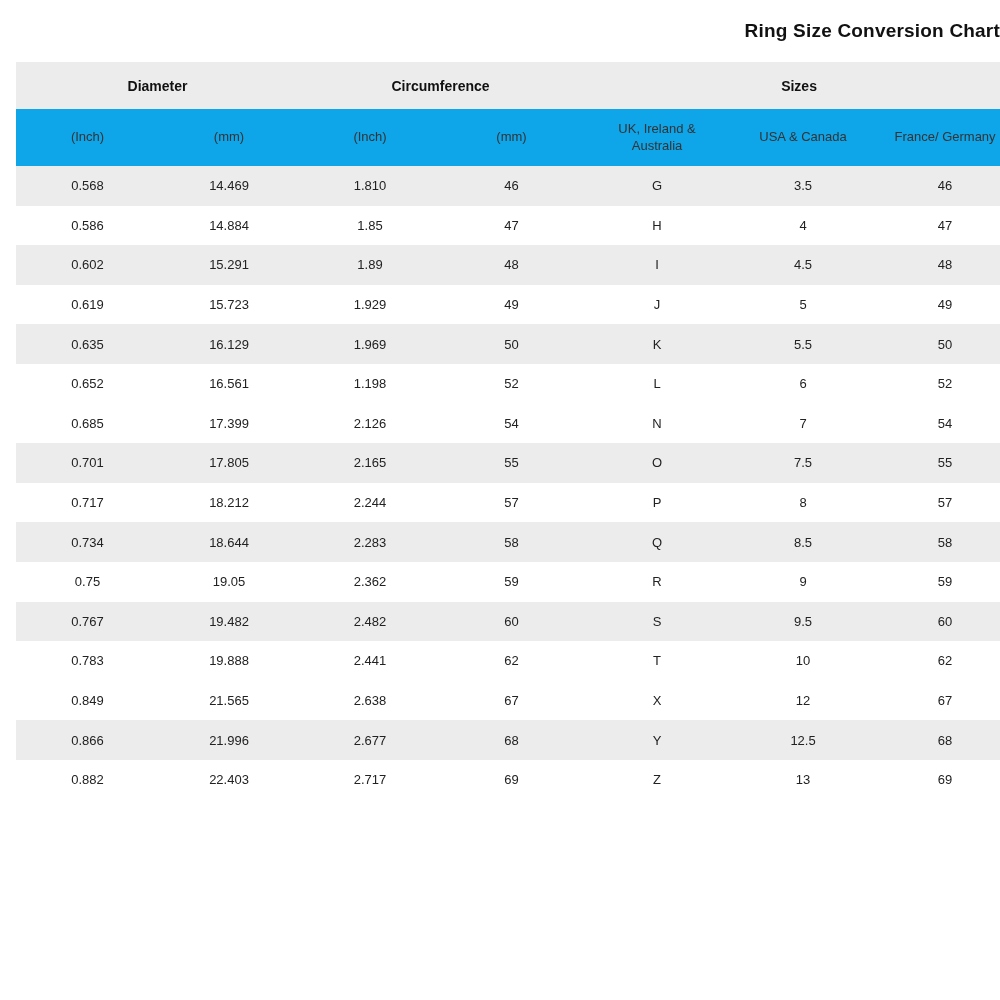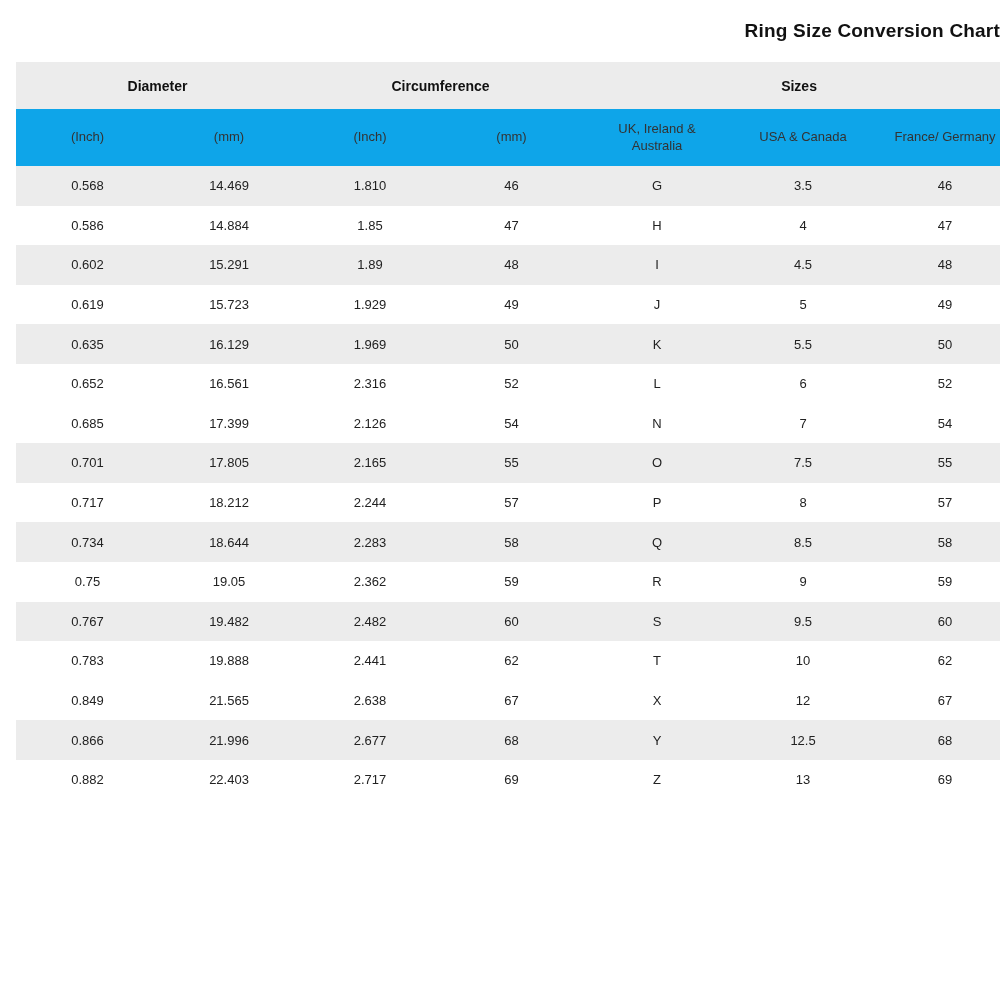--- a/index.html
+++ b/index.html
@@ -146,21 +146,21 @@
           <td>16.129</td>
           <td>1.969</td>
           <td>50</td>
           <td>K</td>
           <td>5.5</td>
           <td>50</td>
         </tr>
         <tr class="data-row plain">
           <td>0.652</td>
           <td>16.561</td>
-          <td>2.316</td>
+          <td>1.198</td>
           <td>52</td>
           <td>L</td>
           <td>6</td>
           <td>52</td>
         </tr>
         <tr class="data-row plain">
           <td>0.685</td>
           <td>17.399</td>
           <td>2.126</td>
           <td>54</td>

